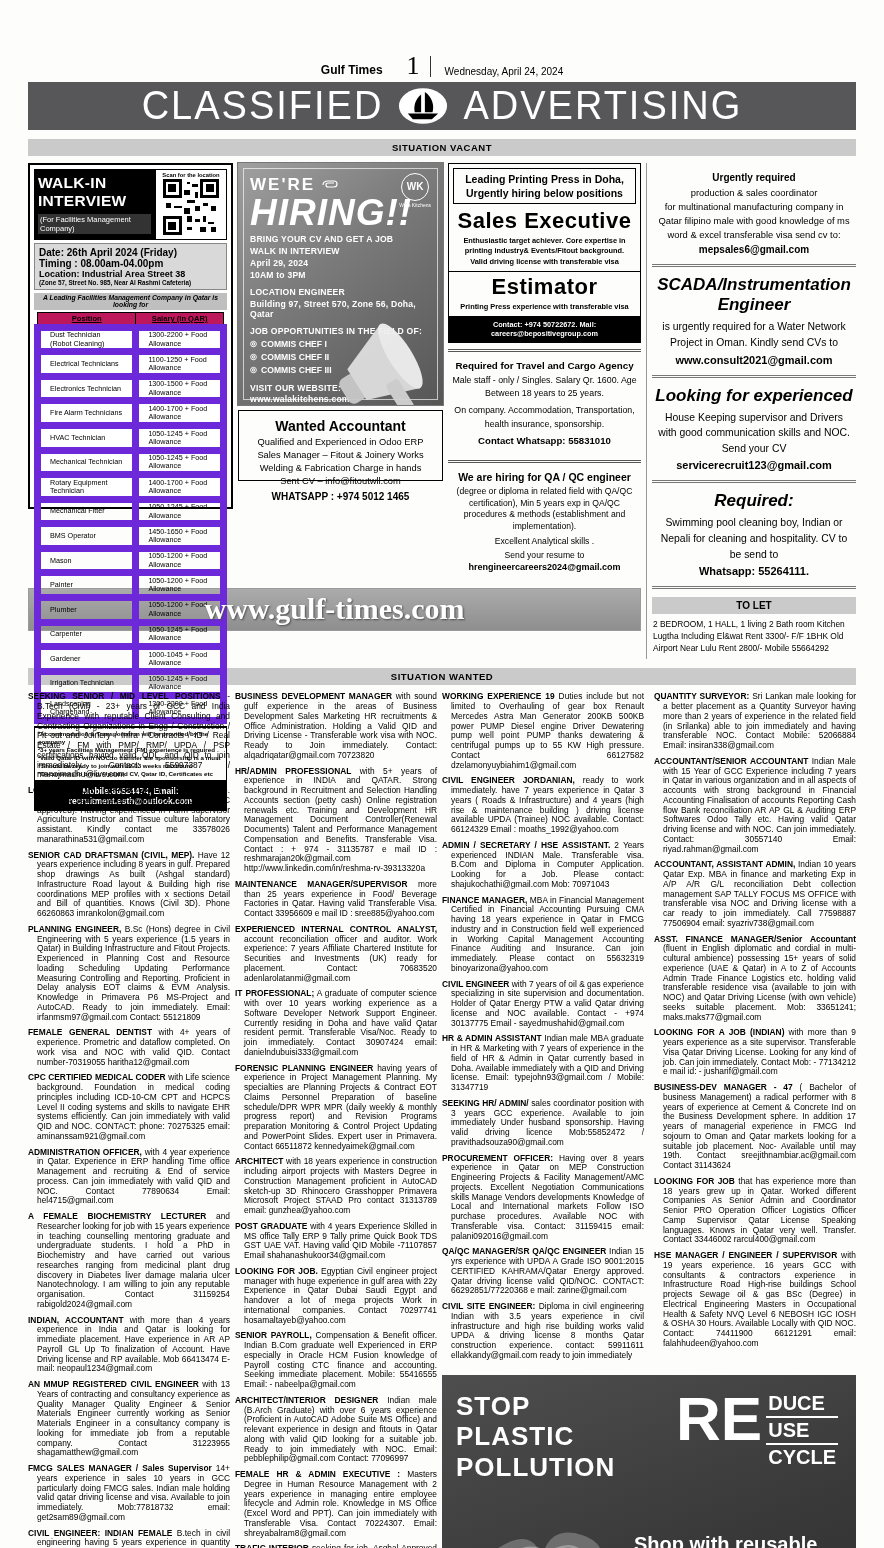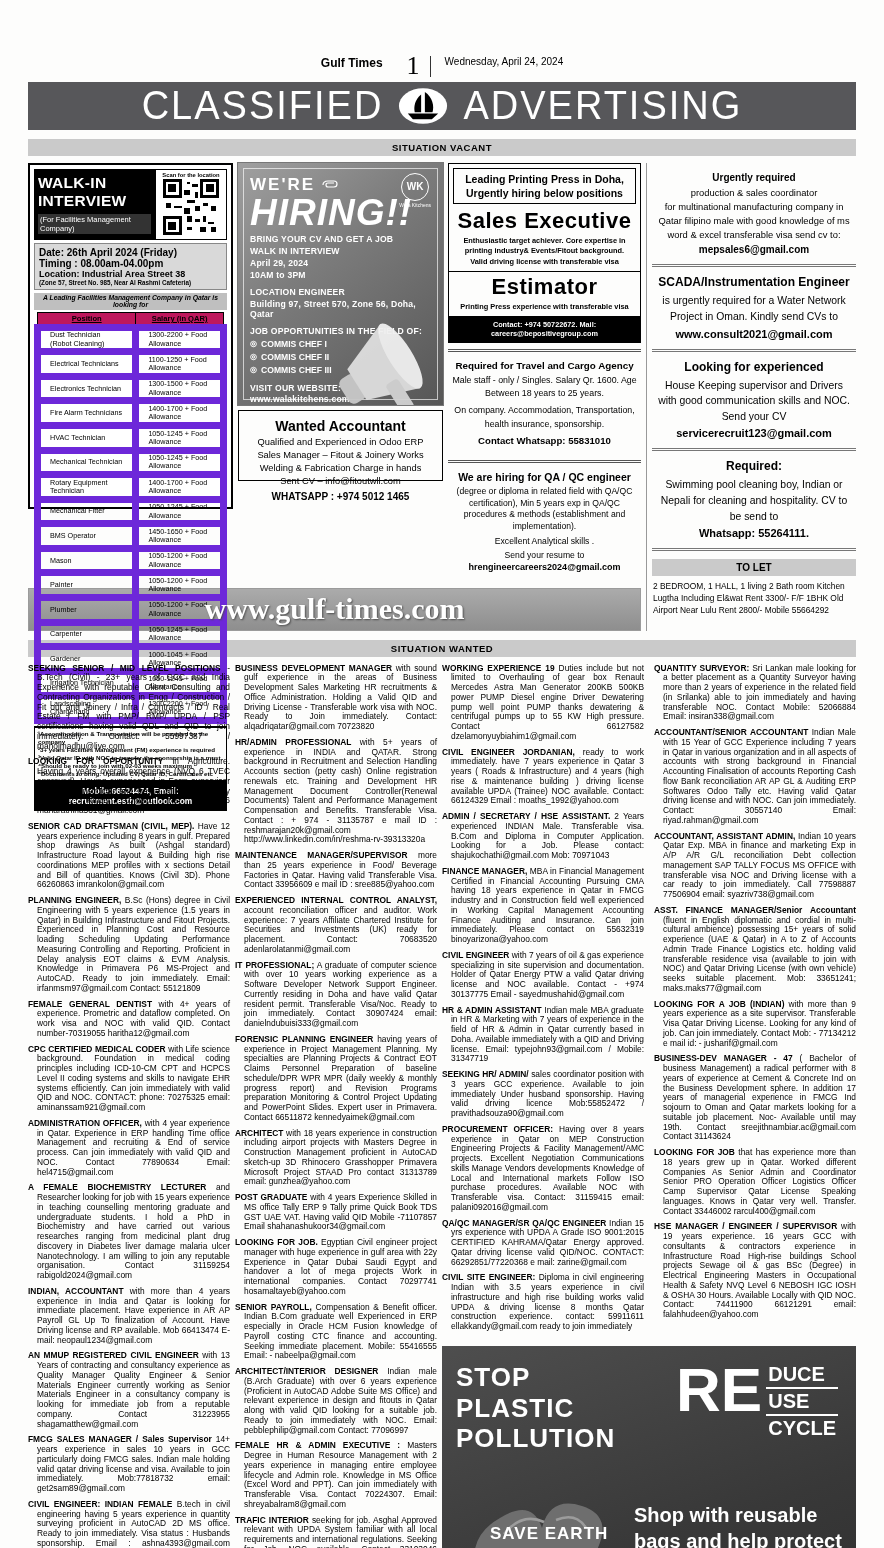--- a/index.html
+++ b/index.html
@@ -1,21 +1,21 @@
 <!DOCTYPE html>
 <html><head>
 <meta charset="utf-8">
 <style>
   html,body{margin:0;padding:0;}
   body{width:884px;height:1548px;overflow:hidden;background:#fdfdfc;color:#000;
        font-family:"Liberation Sans", sans-serif;}
   .page{padding:0 28px;}
 
   
-  .masthead{padding-top:56px;display:flex;justify-content:center;align-items:flex-start;gap:14px;}
+  .masthead{padding-top:56px;display:flex;justify-content:center;align-items:flex-end;gap:14px;}
   .mh-brand{font-weight:bold;font-size:12px;}
   .mh-page{font-family:"Liberation Serif", serif;font-size:26px;line-height:.8;padding:0 10px;border-right:1px solid #333;}
   .mh-date{font-size:10px;}
 
   
   .banner{margin-top:5px;background:#57575a;color:#fff;height:48px;
           display:flex;align-items:center;justify-content:center;gap:14px;}
   .banner-word{font-size:38px;font-weight:500;letter-spacing:2px;transform:scaleY(1.05);}
   .logo-oval{width:52px;height:38px;display:flex;align-items:center;justify-content:center;}
   .logo-oval svg{width:52px;height:38px;}
@@ -94,21 +94,21 @@
   .c-contact{font-size:9.6px;font-weight:bold;margin-top:4px;}
   .qaqc-title{font-size:10.5px;font-weight:600;}
   .qaqc-body{font-size:8.6px;line-height:1.35;margin-top:3px;padding:0 3px;}
   .qaqc-email{font-size:9px;font-weight:bold;}
 
   
   .d-ad{text-align:center;padding:8px 3px 9px;border-bottom:3px double #777;}
   .d-bold{font-weight:bold;font-size:10px;line-height:1.4;}
   .d-line{font-size:9.4px;line-height:1.45;margin-top:1px;}
   .d-email{font-weight:bold;font-size:10px;margin-top:3px;}
-  .scada-title{font-size:12px;font-weight:bold;}
+  .scada-title{font-size:17px;font-weight:bold;font-style:italic;}
   .scada-body{font-size:10.4px;line-height:1.5;margin-top:4px;}
   .scada-email{font-size:11px;font-weight:bold;margin-top:3px;}
   .tolet-bar{background:#cacaca;text-align:center;font-size:10px;font-weight:bold;padding:3px 0;margin-top:8px;}
   .tolet-text{font-size:8.4px;line-height:1.4;text-align:left;padding:5px 1px;}
 
   
   .gulf-banner{margin-top:8px;height:41px;background:linear-gradient(#ababab,#8e8e8e);
                display:flex;align-items:center;justify-content:center;color:#fff;
                font-family:"Liberation Serif", serif;font-weight:bold;font-size:30px;
                text-shadow:1px 1px 2px #4e4e4e;border:1px solid #9b9b9b;}

